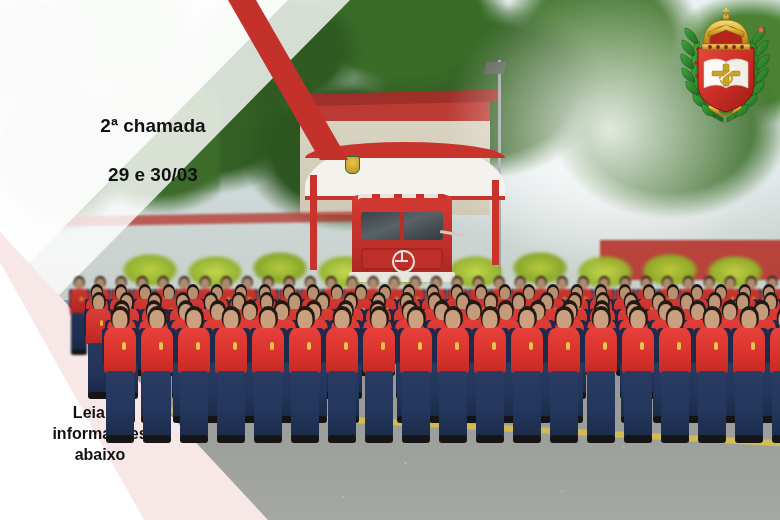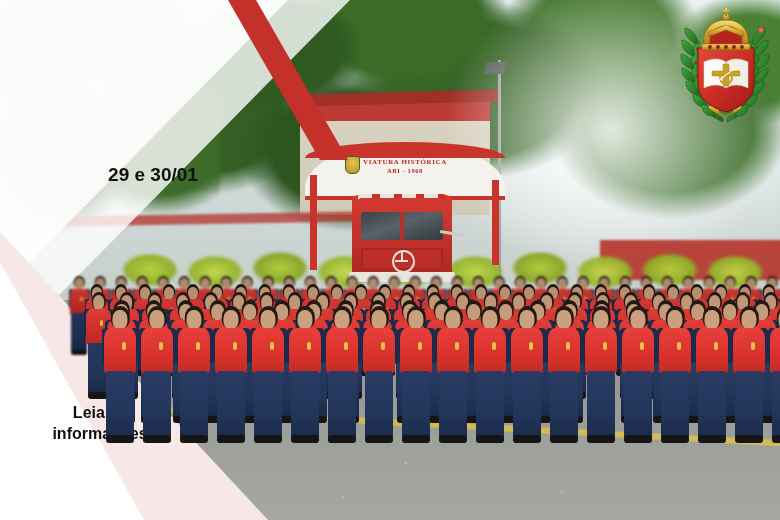--- a/index.html
+++ b/index.html
@@ -309,24 +309,20 @@
     <div class="post-lamp"></div>
     <div class="haze"></div>
 
     <div class="wall-left"></div>
     <div class="wall-right"></div>
     <div class="hedge"></div>
 
     <div class="awning"></div>
     <div class="awning-edge"></div>
     <div class="awning-crest"></div>
-    <div class="awning-text">
-      <span class="l1">VIATURA HISTÓRICA</span>
-      <span class="l2">ABI - 1968</span>
-    </div>
     <div class="awning-leg a"></div>
     <div class="awning-leg b"></div>
 
     <div class="truck-white"></div>
     <div class="truck-body"></div>
     <div class="truck-lights"></div>
     <div class="truck-cabtop"></div>
     <div class="truck-windshield"></div>
     <div class="truck-wpost"></div>
     <div class="truck-mirror"></div>
@@ -1749,24 +1745,26 @@
         </div>
       </div>
   </div>
 
   <div class="wash2"></div>
   <div class="wash"></div>
   <div class="stripe"></div>
   <div class="wedge-pink"></div>
   <div class="wedge-white"></div>
 
-  <div class="dates">29 e 30/01</div>
+  <div class="subtitle">2ª chamada</div>
+  <div class="dates">29 e 30/03</div>
   <div class="cta">
     <div>Leia as</div>
     <div>informações</div>
+    <div>abaixo</div>
   </div>
 
   <div class="crest">
     <svg viewBox="0 0 98 130" xmlns="http://www.w3.org/2000/svg" aria-hidden="true">
       <defs>
         <linearGradient id="gld" x1="0" y1="0" x2="0" y2="1">
           <stop offset="0%" stop-color="#f5dd7a"></stop>
           <stop offset="45%" stop-color="#dcae32"></stop>
           <stop offset="100%" stop-color="#a9781c"></stop>
         </linearGradient>

